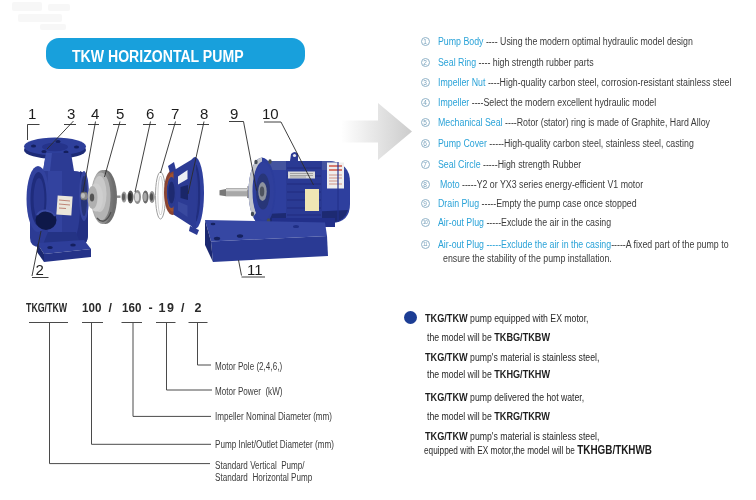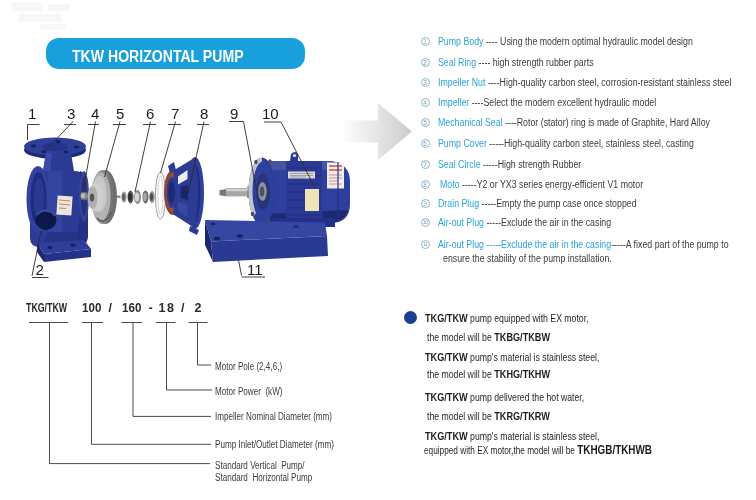--- a/index.html
+++ b/index.html
@@ -261,21 +261,21 @@
 <div class="br" style="left:425px;top:391px"><b>TKG/TKW</b> pump delivered the hot water,</div>
 <div class="br" style="left:427px;top:409.5px">the model will be <b>TKRG/TKRW</b></div>
 <div class="br" style="left:425px;top:430px"><b>TKG/TKW</b> pump's material is stainless steel,</div>
 <div class="br" style="left:424px;top:443.5px;transform:scaleX(0.825)">equipped with EX motor,the model will be <b style="font-size:12px">TKHGB/TKHWB</b></div>
 
 <div class="mh" style="left:26px;transform:scaleX(0.705)">TKG/TKW</div>
 <div class="mh" style="left:82px;transform:scaleX(0.93)">100</div>
 <div class="mh" style="left:108.5px">/</div>
 <div class="mh" style="left:121.5px;transform:scaleX(0.93)">160</div>
 <div class="mh" style="left:148.5px">-</div>
-<div class="mh" style="left:158.5px;letter-spacing:1.5px">18</div>
+<div class="mh" style="left:158.5px;letter-spacing:1.5px">19</div>
 <div class="mh" style="left:181px">/</div>
 <div class="mh" style="left:194.5px">2</div>
 
 <div class="lb" style="left:215px;top:361px">Motor Pole (2,4,6,)</div>
 <div class="lb" style="left:215px;top:385.5px">Motor Power&nbsp;&nbsp;(kW)</div>
 <div class="lb" style="left:215px;top:411px">Impeller Nominal Diameter (mm)</div>
 <div class="lb" style="left:215px;top:439px">Pump Inlet/Outlet Diameter (mm)</div>
 <div class="lb" style="left:215px;top:460px">Standard Vertical&nbsp; Pump/<br>Standard&nbsp; Horizontal Pump</div>
 
 </body></html>

